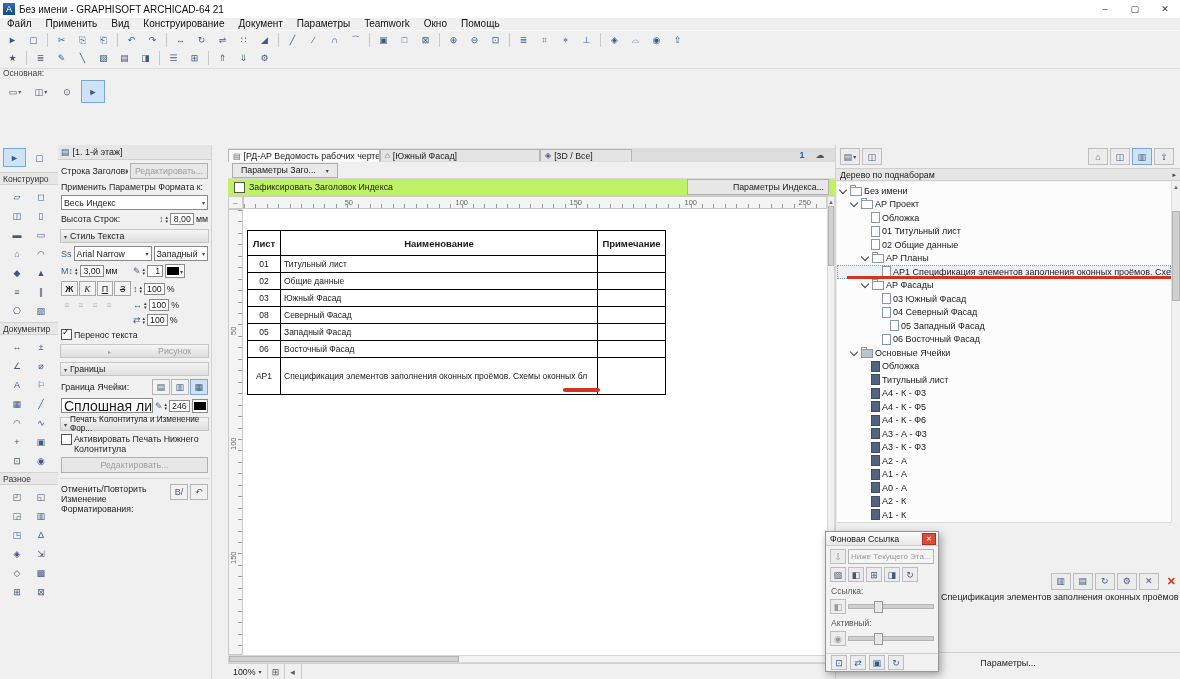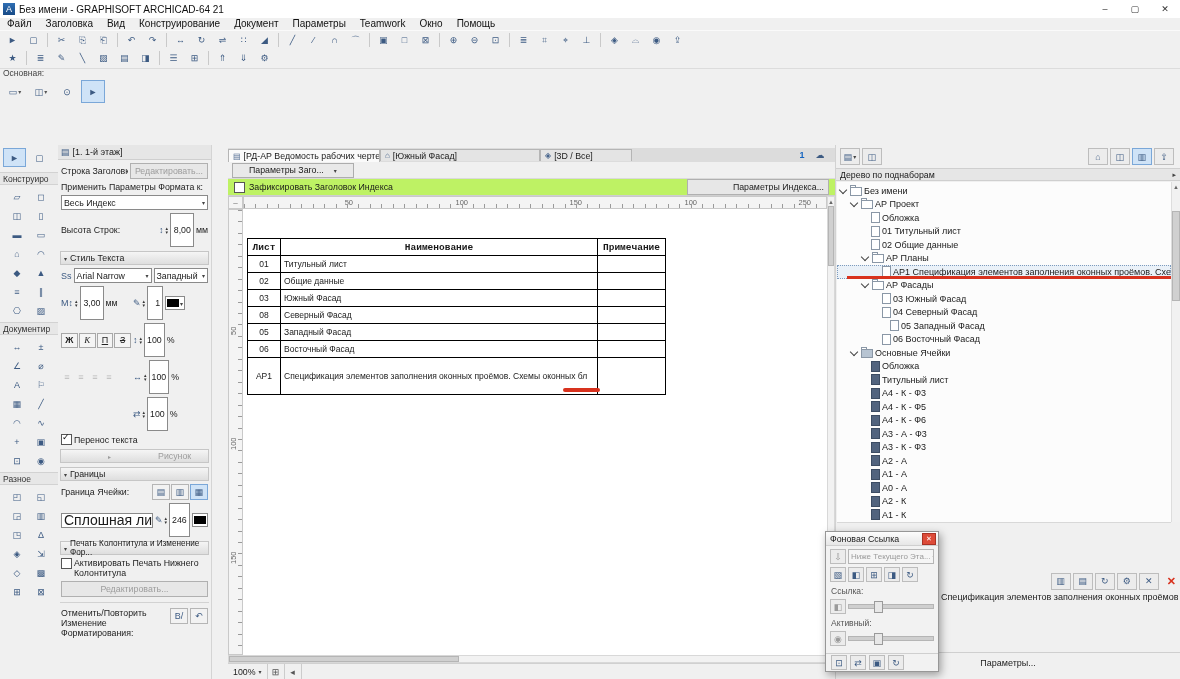--- a/index.html
+++ b/index.html
@@ -41,21 +41,21 @@
   .ib-row{display:flex;align-items:center;gap:2px;margin:3px 3px 0 3px;}
   .ib-label{font-size:8.8px;color:#1c1c1c;white-space:nowrap;overflow:hidden;}
   .flex1{flex:1;}
   .flexsp{flex:1;}
   .g{font-size:9px;color:#3c5a82;}
   .ib-btn{border:1px solid #b0b0b0;background:#e7e7e7;font-size:8.8px;height:14px;display:flex;align-items:center;justify-content:center;padding:0 4px;color:#222;}
   .ib-btn.disabled{color:#9d9d9d;}
   .ib-select{background:#fff;border:1px solid #8a8a8a;height:13px;display:flex;align-items:center;gap:2px;padding:0 2px;font-size:8.8px;overflow:hidden;white-space:nowrap;}
   .ib-select .dropmark{margin-left:auto;}
   .dropmark{font-size:6px;color:#444;}
-  .num{background:#fff;border:1px solid #8a8a8a;height:12px;min-width:24px;display:flex;align-items:center;justify-content:flex-end;font-size:8.8px;padding:16px 2px;box-sizing:border-box;}
+  .num{background:#fff;border:1px solid #8a8a8a;height:12px;min-width:24px;display:flex;align-items:center;justify-content:flex-end;font-size:8.8px;padding:5px 2px;box-sizing:border-box;}
   .num.w18{min-width:16px;}.num.w22{min-width:20px;}
   .spin{display:inline-flex;flex-direction:column;line-height:4px;font-size:5px;color:#333;}
   .spin::before{content:"▴";}.spin::after{content:"▾";}
   .ib-unit{font-size:8.8px;color:#222;}
   .swatch{display:flex;align-items:center;gap:1px;border:1px solid #8a8a8a;background:#fff;height:12px;padding:0 1px;}
   .swin{width:12px;height:8px;background:#000;}
   .sec{height:12px;background:linear-gradient(#f5f5f5,#dedede);border:1px solid #c6c6c6;display:flex;align-items:center;gap:3px;font-size:8.8px;padding:0 3px;margin:4px 2px 0 2px;}
   .sec.dis span{color:#9d9d9d;margin-left:44px;}
   .half-l{width:70px;display:flex;align-items:center;gap:2px;}
   .half-r{flex:1;display:flex;align-items:center;gap:2px;}
@@ -75,35 +75,35 @@
   
   #editor{position:absolute;left:228px;top:148px;width:607px;height:531px;background:#e9e9e9;}
   #tabbar{position:absolute;left:0;top:0;width:100%;height:14px;background:#dcdcdc;display:flex;align-items:flex-end;}
   #tabs{display:flex;height:13px;}
   .tab{height:12px;border:1px solid #b5b5b5;border-bottom:none;background:#e4e4e4;display:flex;align-items:center;gap:3px;padding:0 4px;font-size:8.8px;overflow:hidden;white-space:nowrap;box-sizing:border-box;}
   .tab.active{background:#fafafa;height:13px;}
   .tabicon{font-size:8px;color:#47648c;}
   #tabextras{margin-left:auto;display:flex;align-items:center;padding-right:6px;}
   #tabextras .tbtn{height:12px;min-width:14px;font-size:9px;}
   #etoolbar{position:absolute;left:0;top:14px;width:100%;height:17px;background:#f0f0f0;border-bottom:1px solid #dadada;display:flex;align-items:center;padding-left:4px;box-sizing:border-box;}
-  .combo-btn{border:1px solid #adadad;background:#e9e9e9;height:13px;display:flex;align-items:center;gap:10px;padding:0 16px;font-size:8.8px;}
+  .combo-btn{border:1px solid #adadad;background:#e9e9e9;height:13px;display:flex;align-items:center;gap:10px;padding:0 8px;font-size:8.8px;}
   #eoptions{position:absolute;left:0;top:31px;width:100%;height:17px;background:#bef264;border-bottom:1px solid #cfcfcf;display:flex;align-items:center;gap:4px;padding:0 6px;box-sizing:border-box;}
   #idxparams{margin-left:auto;padding-left:45px;}
   #rcorner{position:absolute;left:0;top:48px;width:15px;height:13px;background:#f4f4f4;border:1px solid #c9c9c9;box-sizing:border-box;font-size:8px;color:#666;display:flex;align-items:center;justify-content:center;}
   #rulerh{position:absolute;left:15px;top:48px;right:8px;height:13px;background: #f4f4f4;border:1px solid #c9c9c9;box-sizing:border-box;}
   #rulerh::after{content:"";position:absolute;left:0;right:0;bottom:0;height:4px;background:repeating-linear-gradient(90deg,#9a9a9a 0 1px,transparent 1px 11.45px);}
   .rh-label{position:absolute;top:1px;transform:translateX(-100%);font-size:7.5px;color:#666;}
   #rulerv{position:absolute;left:0;top:61px;width:15px;bottom:24px;background:#f4f4f4;border:1px solid #c9c9c9;box-sizing:border-box;}
   #rulerv::after{content:"";position:absolute;top:0;bottom:0;right:0;width:4px;background:repeating-linear-gradient(180deg,#9a9a9a 0 1px,transparent 1px 11.45px);}
   .rv-label{position:absolute;left:0px;font-size:7.5px;color:#666;transform:rotate(-90deg);transform-origin:6px 6px;}
   #canvas{position:absolute;left:15px;top:61px;right:8px;bottom:24px;background:#fff;overflow:hidden;}
   
   #index-table{position:absolute;left:4px;top:13px;}
   .trow{display:flex;height:18px;margin-top:-1px;}
-  .trow.thead{height:18px;margin-top:16px;font-family:Liberation Mono, monospace;}
+  .trow.thead{height:26px;margin-top:8px;}
   .trow.tall{height:38px;}
   .tcell{border:1px solid #000;margin-left:-1px;box-sizing:border-box;display:flex;align-items:center;font-size:8.5px;overflow:hidden;white-space:nowrap;background:#fff;}
   .tcell:first-child{margin-left:0;}
   .tcell.th{justify-content:center;font-weight:bold;font-size:9.5px;}
   .c-list{justify-content:center;}
   .c-name{padding-left:3px;}
   #canvas-redline{position:absolute;left:320px;top:179px;width:37px;height:4px;background:#d8321e;border-radius:2px;}
   
   .sb-btn{font-size:6px;color:#666;display:flex;align-items:center;justify-content:center;height:9px;}
   #vscroll{position:absolute;right:0;top:48px;width:8px;bottom:24px;background:#f2f2f2;border:1px solid #d8d8d8;box-sizing:border-box;display:flex;flex-direction:column;}
@@ -167,21 +167,21 @@
     <span id="wtitle">Без имени - GRAPHISOFT ARCHICAD-64 21</span>
     <span class="wbtns">
       <span class="wbtn">–</span>
       <span class="wbtn">▢</span>
       <span class="wbtn">✕</span>
     </span>
   </div>
 
   <div id="menubar">
       <span class="menu-item">Файл</span>
-      <span class="menu-item">Заголовка</span>
+      <span class="menu-item">Применить</span>
       <span class="menu-item">Вид</span>
       <span class="menu-item">Конструирование</span>
       <span class="menu-item">Документ</span>
       <span class="menu-item">Параметры</span>
       <span class="menu-item">Teamwork</span>
       <span class="menu-item">Окно</span>
       <span class="menu-item">Помощь</span>
     </div>
   <div id="tb1" class="toolbar">
       <span class="tbtn">

